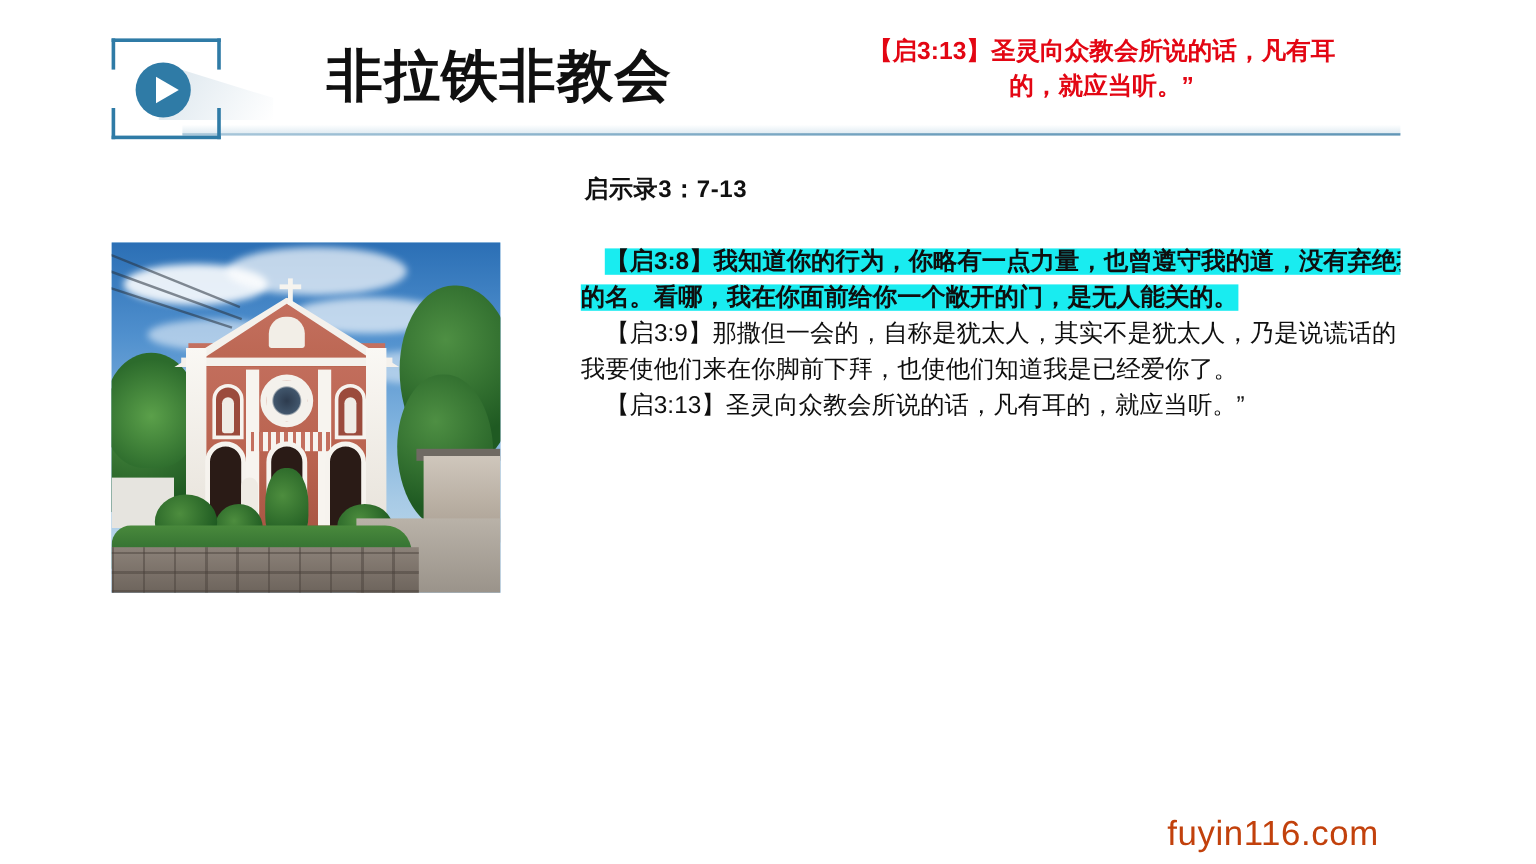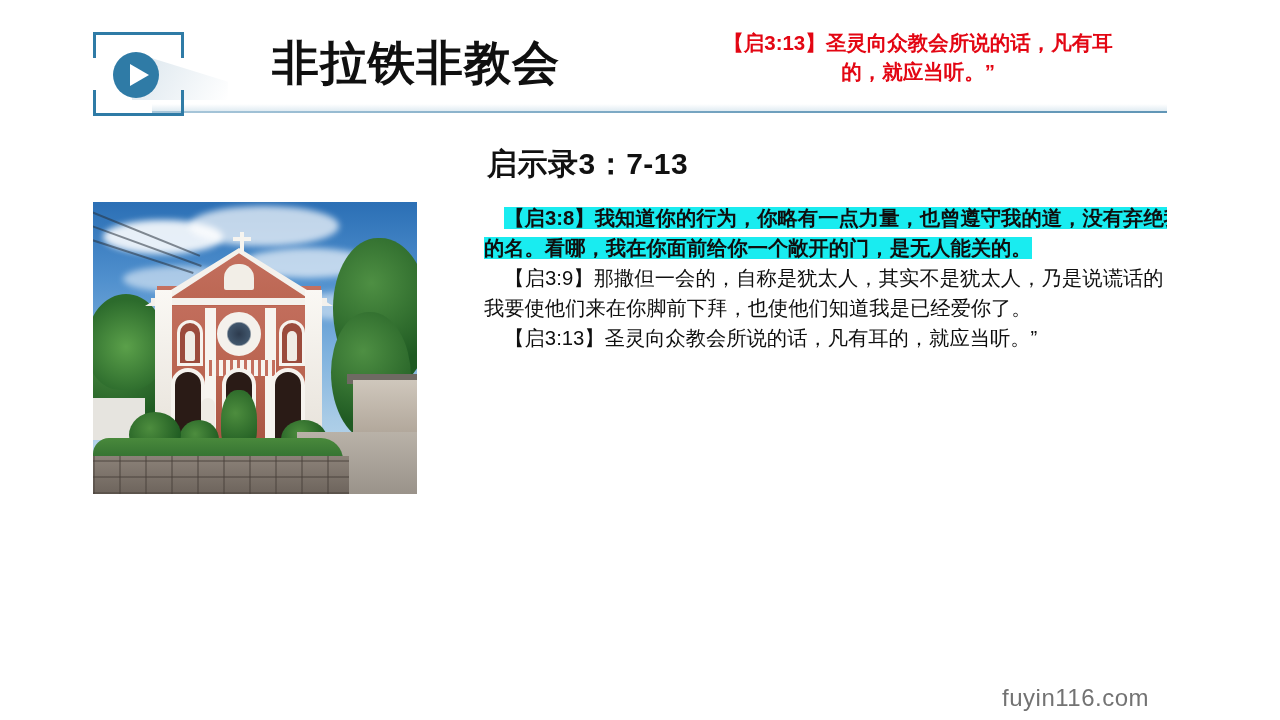--- a/index.html
+++ b/index.html
@@ -92,21 +92,21 @@
     font-size: 20.5px;
     font-weight: bold;
     line-height: 1.42;
     text-align: center;
   }
 
   
   .passage-ref {
     position: absolute;
     left: 487px; top: 144px;
-    font-size: 30px;
+    font-size: 20px;
     font-weight: bold;
     color: #111111;
     letter-spacing: 0.5px;
   }
 
   
   .photo {
     position: absolute;
     left: 93px; top: 202px;
     width: 324px; height: 292px;
@@ -335,22 +335,22 @@
   }
   .scripture p {
     margin: 0;
     text-indent: 1em;
   }
   .hl-run { background: #19ecf0; font-weight: bold; }
 
   .watermark {
     position: absolute;
     right: 18px; bottom: 8px;
-    font-size: 24px;
-    color: #737373;
+    font-size: 29px;
+    color: #c2410c;
     letter-spacing: 0.5px;
   }
 </style>
 </head>
 <body>
 
 <div id="slide">
 
   <div class="header-rule-soft"></div>
   <div class="header-rule"></div>

